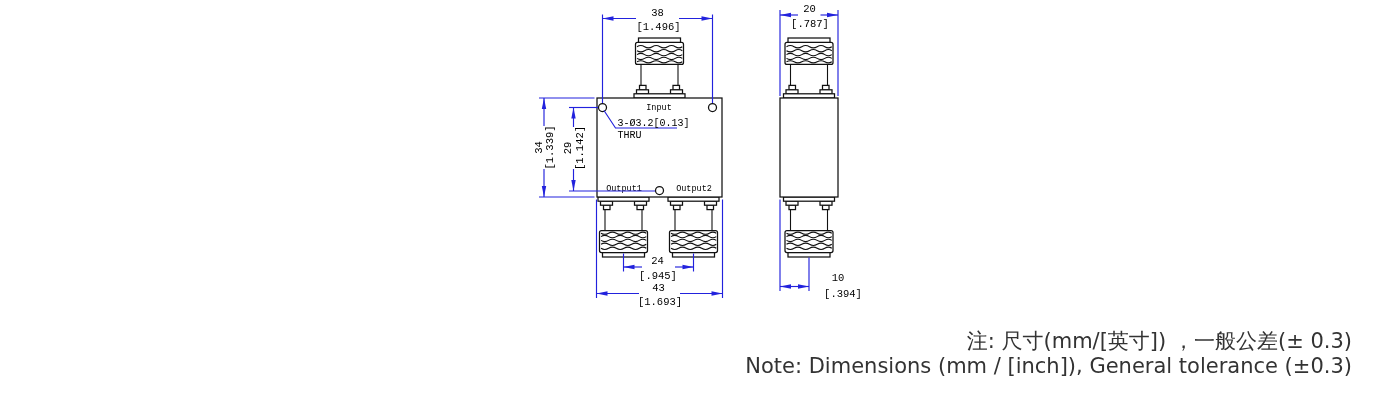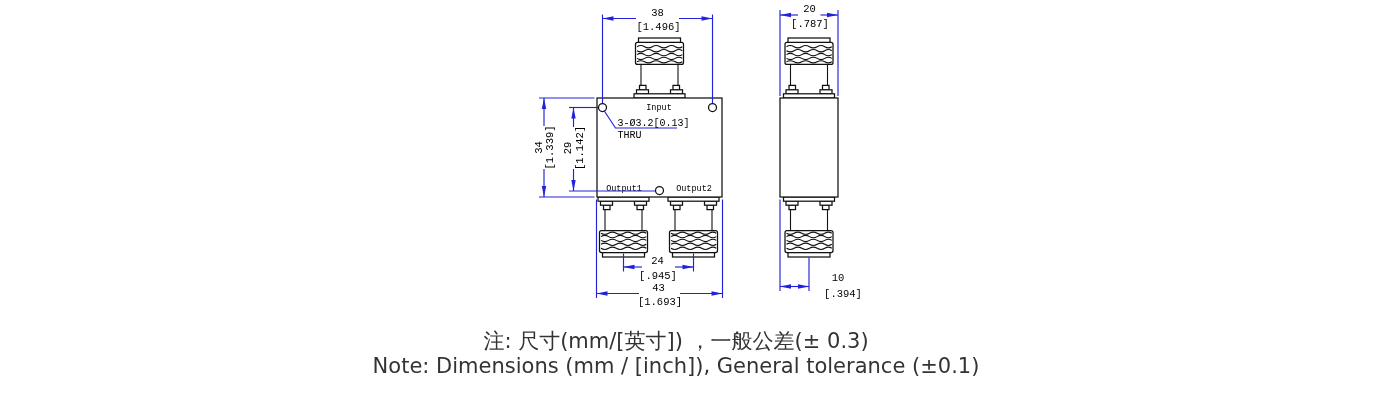--- a/index.html
+++ b/index.html
@@ -2,21 +2,21 @@
 <html><head>
 <meta charset="utf-8">
 <style>
   html,body{margin:0;padding:0;background:#fff;}
   #canvas{position:relative;width:1400px;height:400px;background:#ffffff;overflow:hidden;
           font-family:"Liberation Sans",sans-serif;}
   svg{position:absolute;left:0;top:0;}
   .dimtxt{font-family:"Liberation Mono","DejaVu Sans Mono",monospace;font-size:10.5px;fill:#000;}
   .porttxt{font-family:"Liberation Mono","DejaVu Sans Mono",monospace;font-size:8.5px;fill:#000;}
   .callouttxt{font-family:"Liberation Mono","DejaVu Sans Mono",monospace;font-size:10px;fill:#000;}
-  .note-block{position:absolute;left:0;top:329px;width:1352px;text-align:center;
+  .note-block{position:absolute;left:0;top:329px;width:1352px;text-align:right;
               color:#333;font-family:"DejaVu Sans","Liberation Sans",sans-serif;}
   .note-line{font-size:21px;line-height:25px;white-space:pre;}
   .outline{stroke:#111;stroke-width:1.25;fill:#fff;}
   .thin{stroke:#111;stroke-width:1.1;fill:none;}
   .dim{stroke:#2222dd;stroke-width:1.15;fill:none;}
   .arrow{fill:#2222dd;stroke:none;}
 </style>
 </head>
 <body>
 
@@ -139,15 +139,15 @@
   <g>
     <polyline points="604,110.5 615.5,128 677,128" class="dim"></polyline>
     <text x="617.5" y="125.5" text-anchor="start" class="callouttxt">3-Ø3.2[0.13]</text>
     <text x="617.5" y="138" text-anchor="start" class="callouttxt">THRU</text>
   </g>
 
 </svg>
 
   <div class="note-block">
     <div class="note-line">注: 尺寸(mm/[英寸]) ，一般公差(± 0.3)</div>
-    <div class="note-line">Note: Dimensions (mm / [inch]), General tolerance (±0.1)</div>
+    <div class="note-line">Note: Dimensions (mm / [inch]), General tolerance (±0.3)</div>
   </div>
 </div>
 
 </body></html>

